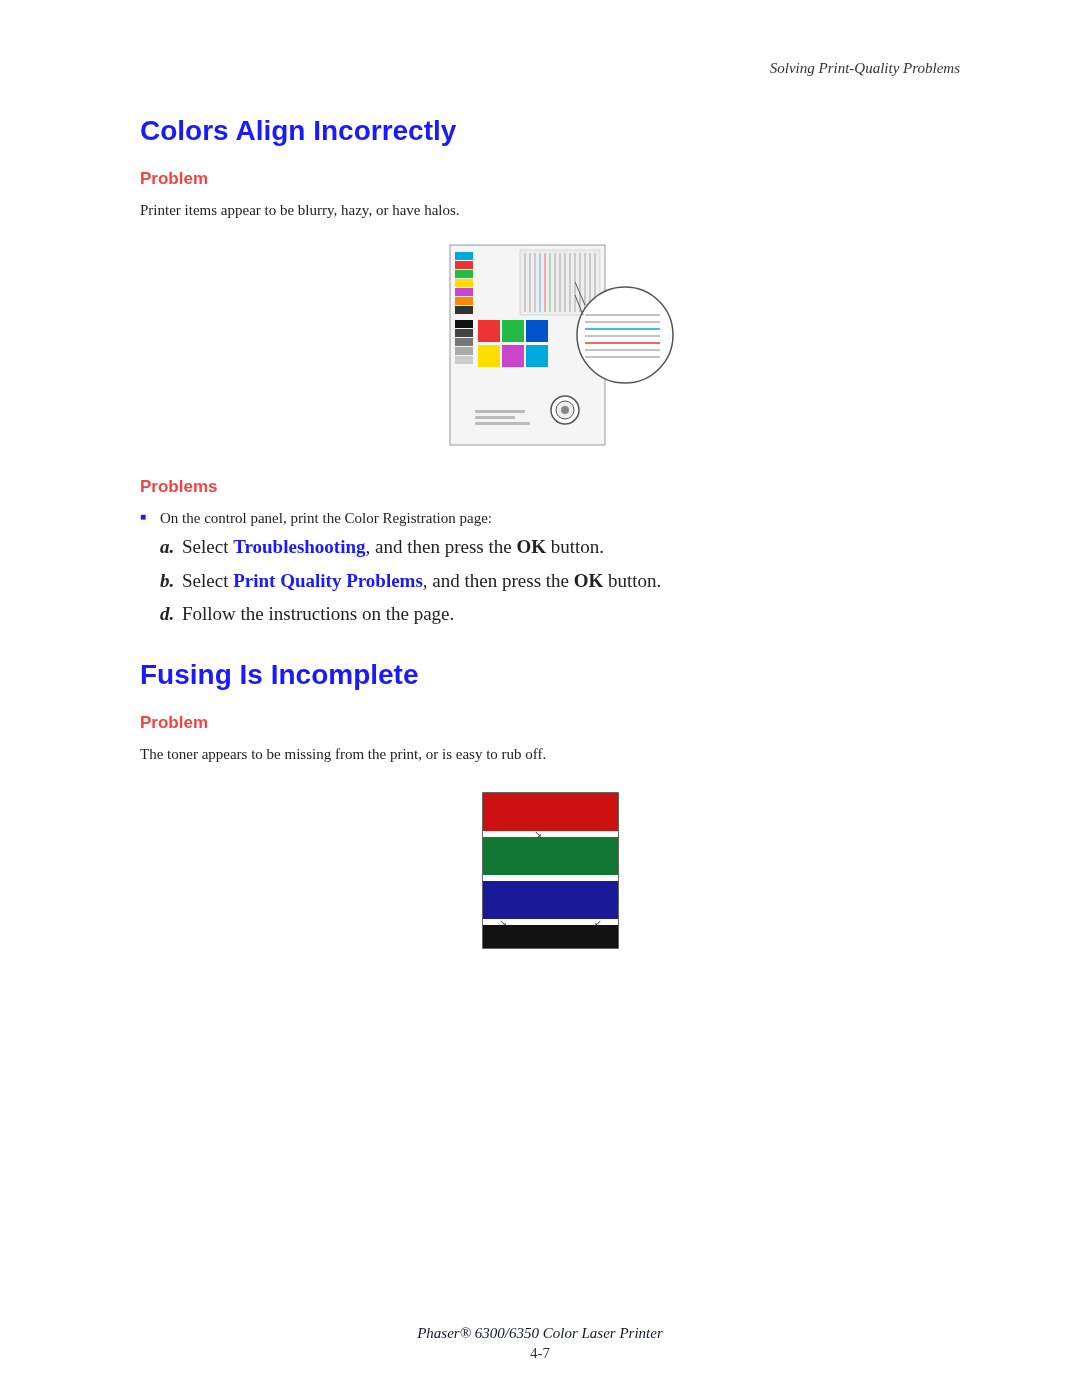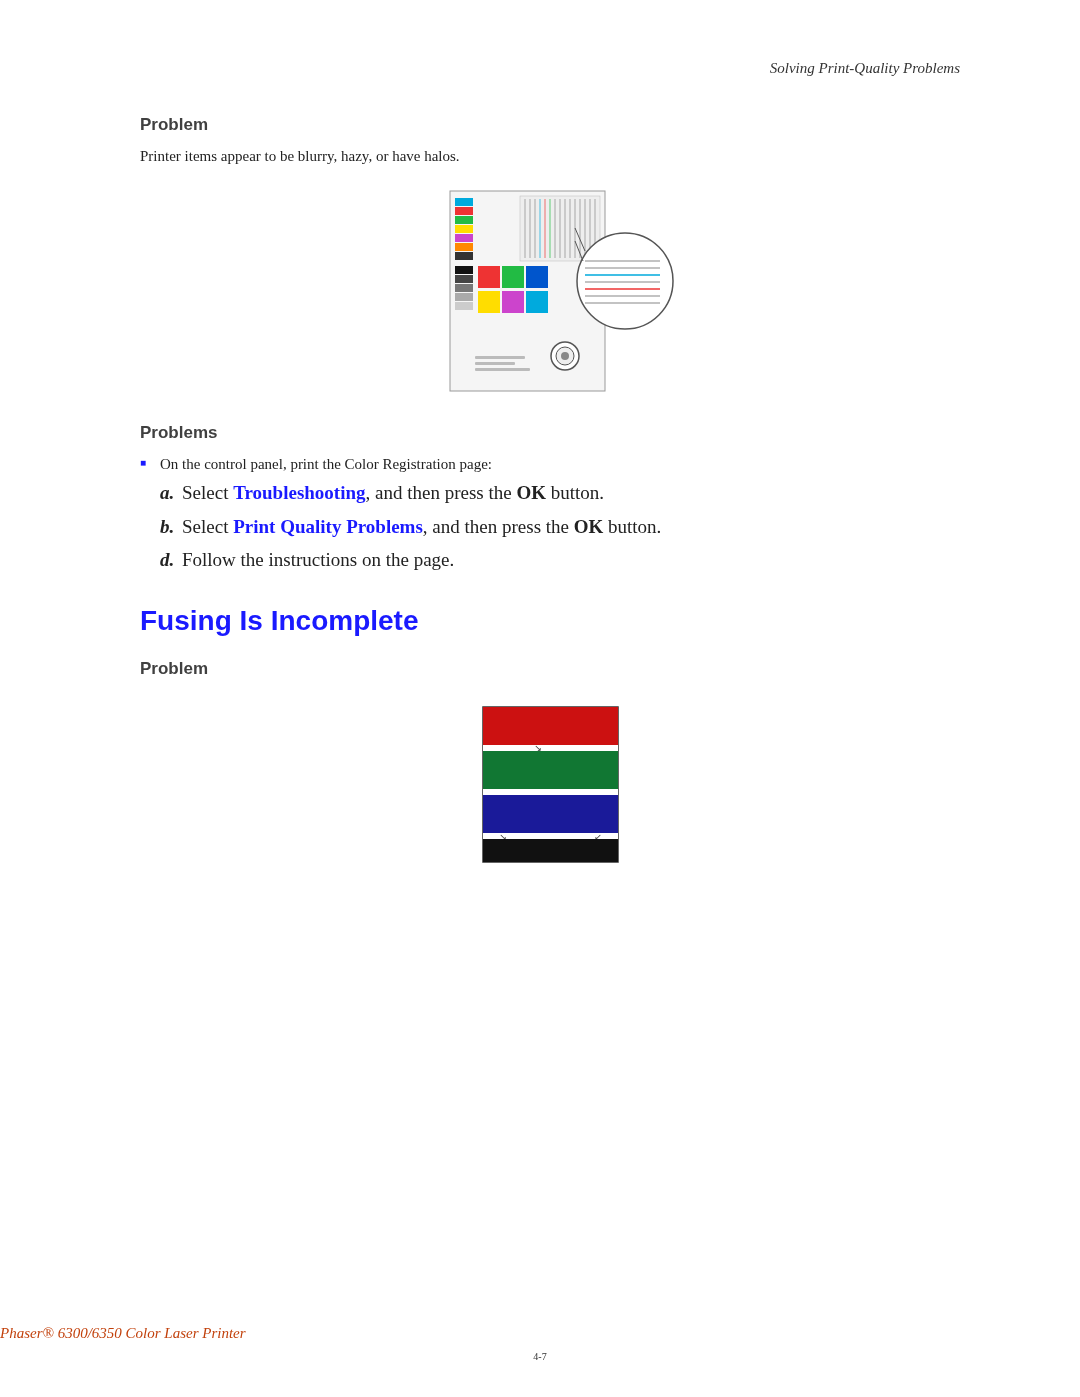--- a/index.html
+++ b/index.html
@@ -30,21 +30,21 @@
       font-family: Arial, Helvetica, sans-serif;
       font-size: 28px;
       font-weight: bold;
       color: #1a1aff;
       margin-bottom: 22px;
     }
     .sub-heading {
       font-family: Arial, Helvetica, sans-serif;
       font-size: 17px;
       font-weight: bold;
-      color: #404040;
+      color: #ef4444;
       margin-bottom: 10px;
       margin-top: 8px;
     }
     .body-text {
       font-size: 15px;
       color: #222;
       margin-bottom: 10px;
       line-height: 1.5;
     }
     .image-container {
@@ -89,32 +89,32 @@
       font-weight: bold;
       font-style: italic;
       color: #222;
       margin-right: 3px;
     }
     .blue-bold { font-weight: bold; color: #1a1aff; }
     .section-divider {
       margin: 30px 0 24px 0;
     }
     .footer-line {
-      text-align: left;
+      text-align: center;
       font-style: italic;
       font-size: 15px;
-      color: #c2410c;
+      color: #0f172a;
       position: absolute;
       bottom: 55px;
       left: 0;
       right: 0;
     }
     .footer-page-num {
       text-align: center;
-      font-size: 10px;
+      font-size: 15px;
       color: #333;
       position: absolute;
       bottom: 35px;
       left: 0;
       right: 0;
     }
     
     .reg-page-wrapper {
       position: relative;
       width: 260px;
@@ -124,20 +124,21 @@
 </head>
 <body>
 
 <div class="page">
 
   <div class="header-line">
     <span>Solving Print-Quality Problems</span>
   </div>
 
   <div class="section">
+    <div class="section-title">Colors Align Incorrectly</div>
 
     <div class="sub-heading">Problem</div>
     <div class="body-text">Printer items appear to be blurry, hazy, or have halos.</div>
 
     <div class="image-container">
       <div class="reg-page-wrapper">
         <svg width="260" height="215" viewBox="0 0 260 215" xmlns="http://www.w3.org/2000/svg">
 
           <rect x="30" y="5" width="155" height="200" fill="#f5f5f5" stroke="#999" stroke-width="1"></rect>
 
@@ -224,20 +225,21 @@
           </li>
         </ul>
       </li>
     </ul>
   </div>
 
   <div class="section section-divider">
     <div class="section-title">Fusing Is Incomplete</div>
 
     <div class="sub-heading">Problem</div>
+    <div class="body-text">The toner appears to be missing from the print, or is easy to rub off.</div>
 
     <div class="image-container">
       <svg width="175" height="175" viewBox="0 0 175 175" xmlns="http://www.w3.org/2000/svg">
 
         <rect x="20" y="10" width="135" height="155" fill="#fff" stroke="#333" stroke-width="1.5"></rect>
 
         <rect x="20" y="10" width="135" height="38" fill="#cc1111"></rect>
 
         <rect x="20" y="48" width="135" height="6" fill="#fff"></rect>
         <text x="75" y="54" font-size="9" fill="#333" text-anchor="middle">↘</text>

